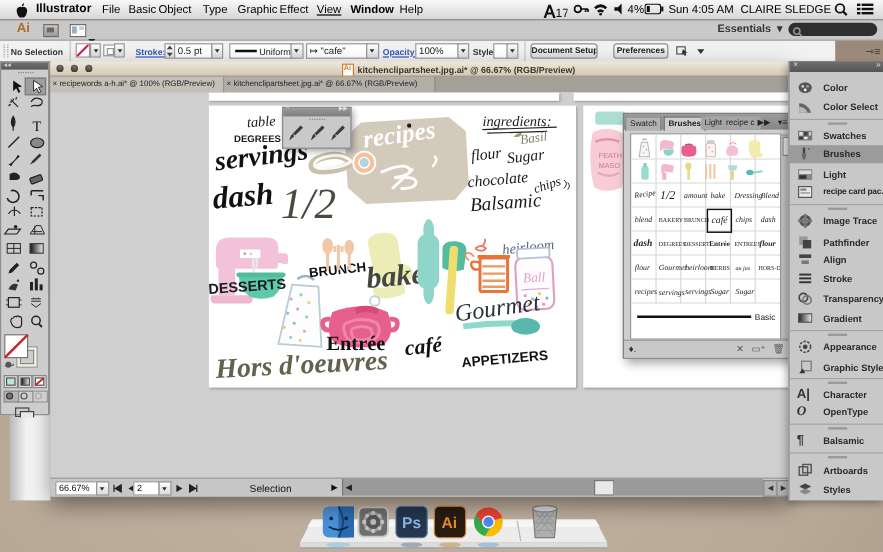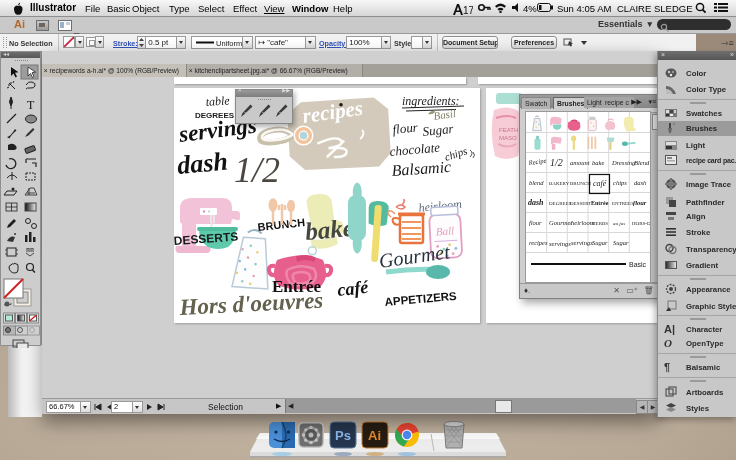--- a/index.html
+++ b/index.html
@@ -58,21 +58,21 @@
 
   <div class="abs" id="menubar">
     <span class="mi" style="left:12px;top:2px;"><svg width="12" height="13">
           <path d="M6 3.5 Q6 1.5 8 0.5 Q8.5 2.5 6 3.5 M3.5 4 Q5 3.2 6.2 4 Q7.5 3.2 9 4 Q11 5 10.5 8 Q10 11 8.5 12.2 Q7.5 13 6.2 12.4 Q5 13 4 12.2 Q2.5 11 2 8 Q1.5 5 3.5 4" fill="#111"></path>
         </svg></span>
     <span class="mi" style="left:30px;font-weight:bold;font-size:10px;top:2px;">Illustrator</span>
     <span class="mi" style="left:85px;">File</span>
     <span class="mi" style="left:107px;">Basic</span>
     <span class="mi" style="left:132px;">Object</span>
     <span class="mi" style="left:169px;">Type</span>
-    <span class="mi" style="left:198px;">Select</span>
+    <span class="mi" style="left:198px;">Graphic</span>
     <span class="mi" style="left:233px;">Effect</span>
     <span class="mi" style="left:264px;text-decoration:underline;">View</span>
     <span class="mi" style="left:292px;font-weight:bold;">Window</span>
     <span class="mi" style="left:333px;">Help</span>
     <span class="mi" style="left:451px;"><svg width="22" height="13">
           <path d="M2 12 L6 1 L8 1 L12 12 L10 12 L9 9 L5 9 L4 12 Z M5.6 7.5 L8.4 7.5 L7 3.5 Z" fill="#111"></path>
           <text x="12" y="11" font-size="10" font-family="Liberation Sans" fill="#111">17</text>
         </svg></span>
     <span class="mi" style="left:478px;top:2px;"><svg width="13" height="11">
           <circle cx="3.5" cy="5.5" r="2.8" fill="none" stroke="#111" stroke-width="1.6"></circle>
@@ -248,20 +248,29 @@
             <line x1="12" y1="6" x2="4" y2="16"></line>
           <line x1="3.7" y1="10" x2="20.3" y2="10"></line>
             <line x1="4.2" y1="16" x2="19.8" y2="16"></line>
             <line x1="4.7" y1="22" x2="19.3" y2="22"></line>
         </g>
       </g>
     </svg>
   </div>
 
   <div class="abs" id="docwin">
+    <div class="abs" id="titlebar">
+      <span class="tl" style="left:5px;"></span>
+      <span class="tl" style="left:17px;"></span>
+      <span class="tl" style="left:29px;"></span>
+      <span style="position:absolute;left:243px;top:1.5px;width:8px;height:9px;background:#fff;border:1px solid #c87d2e;">
+          <span style="position:absolute;left:0.5px;top:0.5px;font-size:6px;font-weight:bold;color:#c87d2e;">Ai</span>
+        </span>
+        <span style="position:absolute;left:256px;top:2.5px;font-weight:bold;font-size:7.4px;color:#3a362e;white-space:nowrap;">kitchenclipartsheet.jpg.ai* @ 66.67% (RGB/Preview)</span>
+    </div>
     <div class="abs" id="tabbar">
       <span class="tab" style="left:0;width:144px;background:#c4c0b8;">&nbsp;×&nbsp;recipewords a-h.ai* @ 100% (RGB/Preview)</span>
       <span class="tab" style="left:145px;width:175px;background:#b2afa9;">&nbsp;×&nbsp;kitchenclipartsheet.jpg.ai* @ 66.67% (RGB/Preview)</span>
     </div>
     <div class="abs" id="canvas">
 
       <div class="board" style="left:132px;top:0;width:292px;height:7px;"></div>
       <div class="board" style="left:436px;top:0;width:180px;height:7px;"></div>
 
       <div class="board" style="left:132px;top:11px;width:306px;height:235px;">
@@ -713,21 +722,21 @@
             <circle cx="8" cy="5" r="1.2" fill="#999"></circle>
             <circle cx="6" cy="8" r="1.2" fill="#eee"></circle>
           </svg></span>
         <span class="lb">Color</span>
       </div>
     <div class="ditem" style="top:31px;">
         <span class="ic"><svg width="12" height="12">
             <path d="M1 11 L1 3 Q8 3 11 11 Z" fill="#666"></path>
             <path d="M1 11 L1 6 Q6 6 8 11 Z" fill="#bbb"></path>
           </svg></span>
-        <span class="lb">Color Type</span>
+        <span class="lb">Color Select</span>
       </div>
     <div class="dsep" style="top:48px;"></div>
     <div class="ditem" style="top:55px;">
         <span class="ic"><svg width="12" height="12">
             <rect x="0" y="2" width="12" height="8" fill="#777"></rect>
             <rect x="1" y="3" width="3" height="3" fill="#ddd"></rect>
             <rect x="5" y="3" width="3" height="3" fill="#444"></rect>
             <rect x="9" y="3" width="2" height="3" fill="#ccc"></rect>
             <rect x="1" y="7" width="3" height="2" fill="#333"></rect>
             <rect x="5" y="7" width="3" height="2" fill="#eee"></rect>

